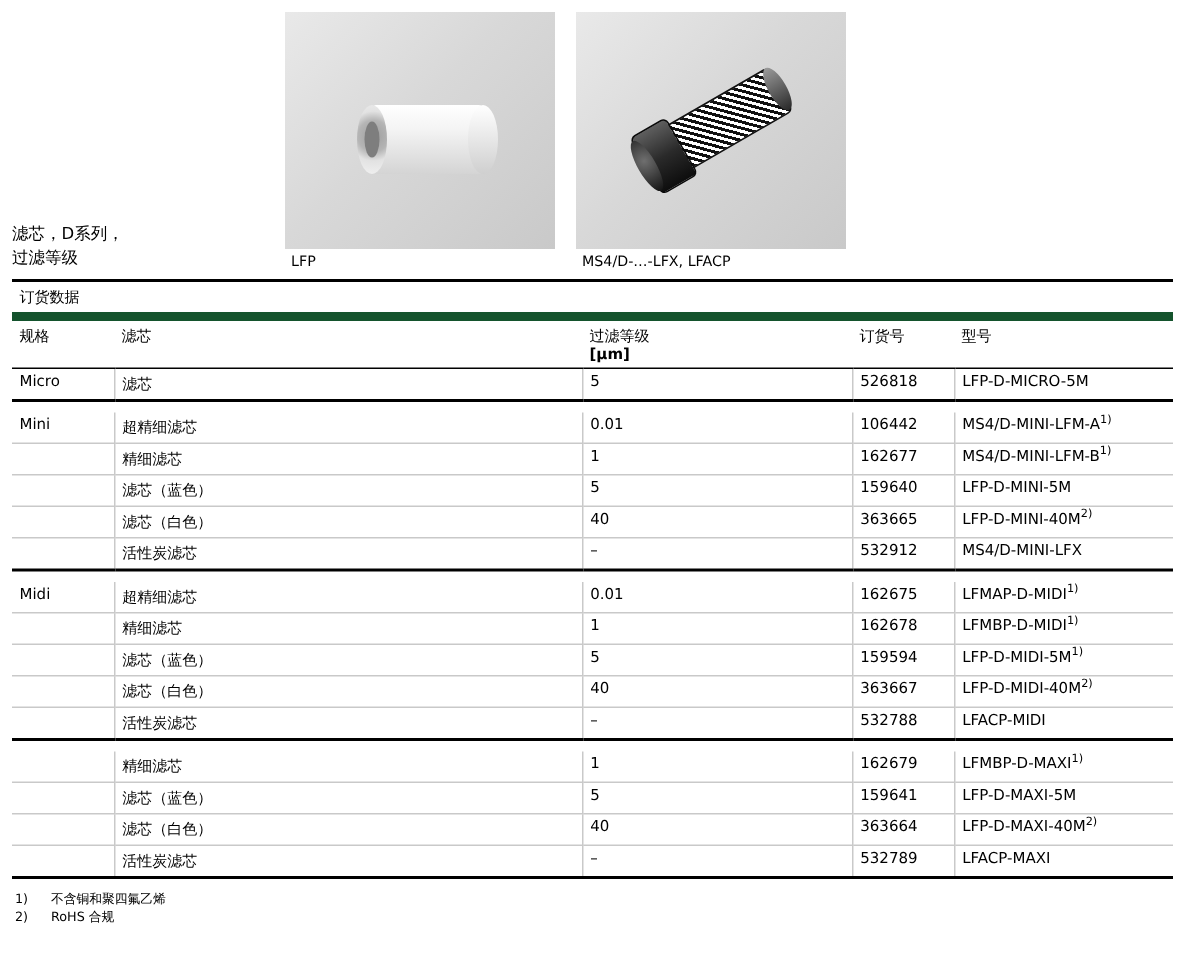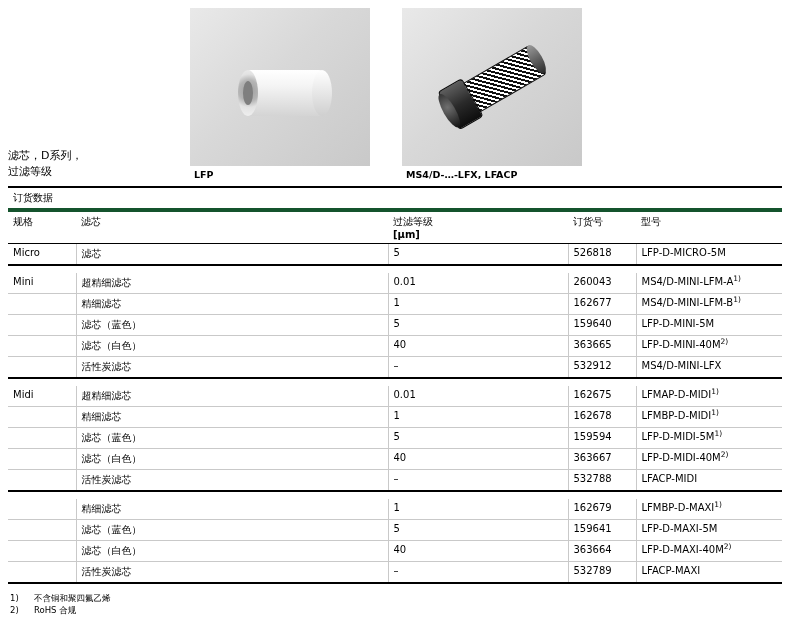--- a/index.html
+++ b/index.html
@@ -27,22 +27,21 @@
   }
   .top-title {
     width: 182px;
     font-size: 11px;
     line-height: 16px;
     padding-top: 2px;
     color: #000;
   }
   .figures {
     display: flex;
-    gap: 32px;
-    font-weight: bold;
+    gap: 14px;
   }
   .figure {
     width: 180px;
   }
   .fig-img {
     width: 180px;
     height: 158px;
     background: linear-gradient(135deg, #e9e9e9 0%, #d8d8d8 45%, #c9c9c9 100%);
     position: relative;
     overflow: hidden;
@@ -224,21 +223,21 @@
     vertical-align: top;
     font-size: 10px;
     font-weight: normal;
     text-align: left;
     color: #000;
   }
   .sec-title td {
     font-weight: bold;
     padding-top: 3px;
     padding-bottom: 3px;
-    border-bottom: 4px solid #14532d;
+    border-bottom: 6px solid #14532d;
     font-family: Liberation Mono, monospace;
   }
   .hdr td {
     font-weight: bold;
     border-bottom: 1px solid #000;
     padding-bottom: 2px;
   }
   .hdr .unit {
     display: block;
     font-weight: bold;
@@ -339,21 +338,21 @@
           <td class="c-part">526818</td>
           <td class="c-type">LFP-D-MICRO-5M</td>
         </tr>
         <tr class="spacer">
           <td colspan="5"></td>
         </tr>
         <tr class="row">
           <td class="c-size">Mini</td>
           <td class="c-elem">超精细滤芯</td>
           <td class="c-grade">0.01</td>
-          <td class="c-part">260043</td>
+          <td class="c-part">106442</td>
           <td class="c-type">MS4/D-MINI-LFM-A<sup>1)</sup></td>
         </tr>
         <tr class="row">
           <td class="c-size"></td>
           <td class="c-elem">精细滤芯</td>
           <td class="c-grade">1</td>
           <td class="c-part">162677</td>
           <td class="c-type">MS4/D-MINI-LFM-B<sup>1)</sup></td>
         </tr>
         <tr class="row">

